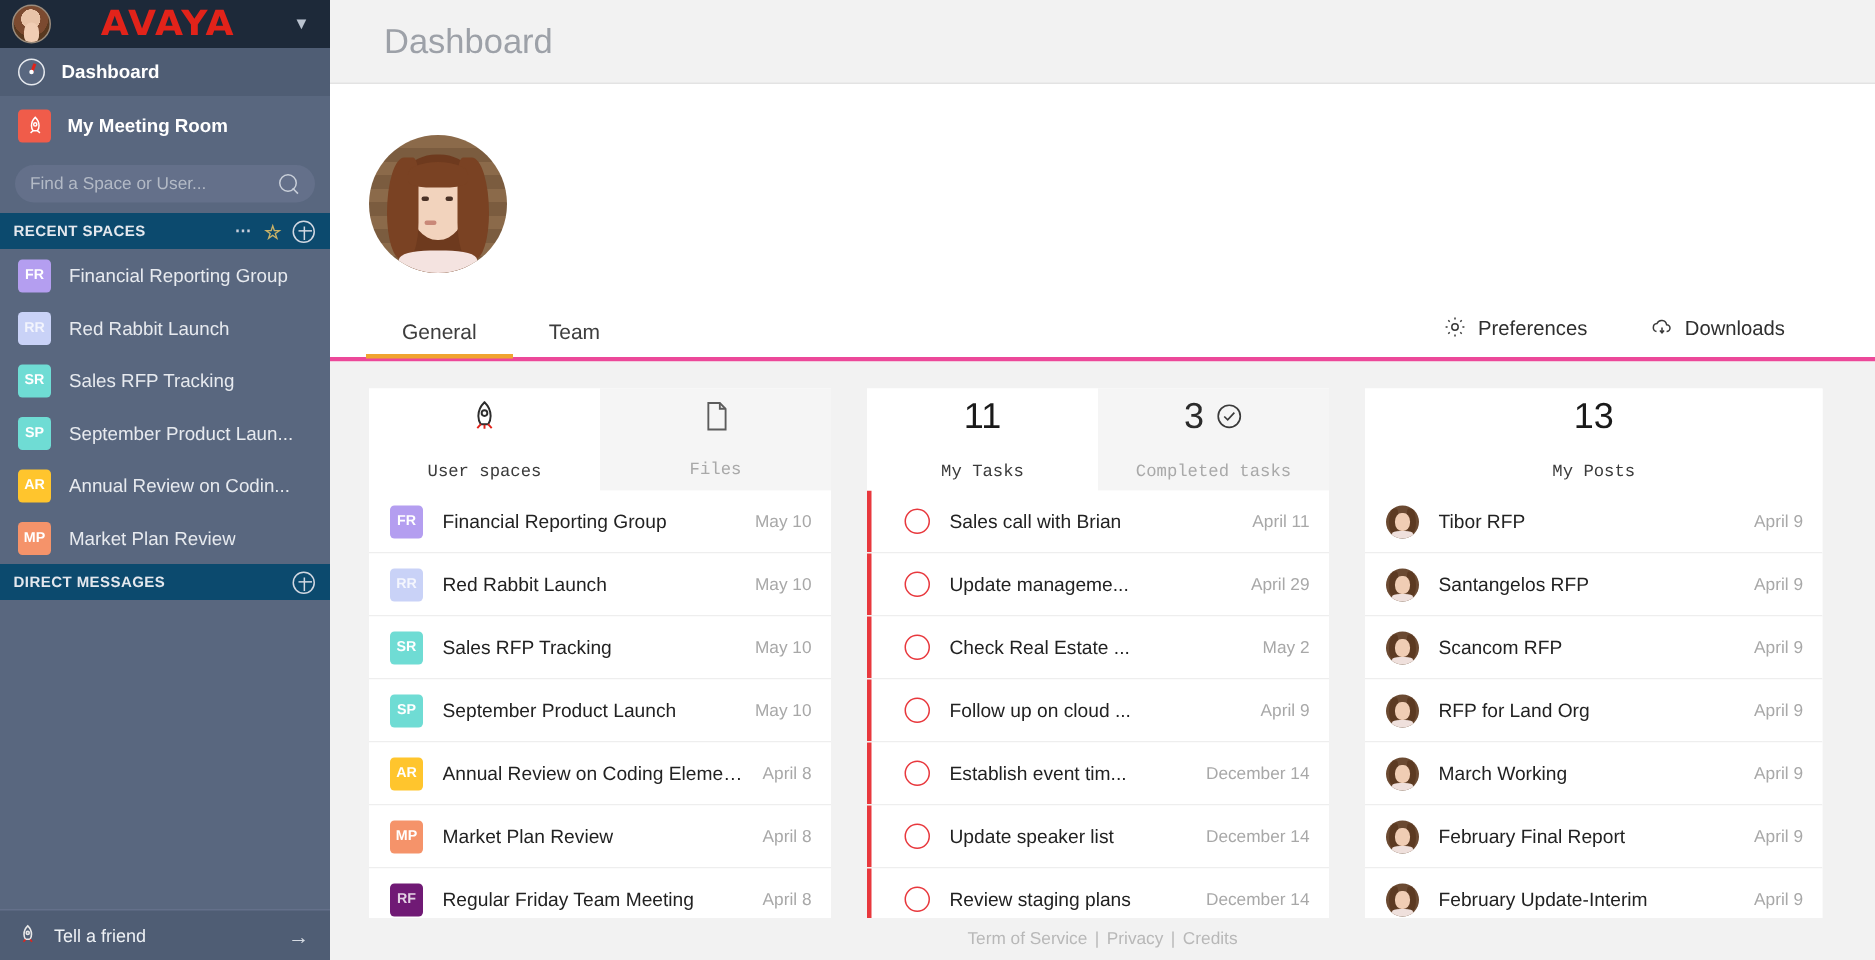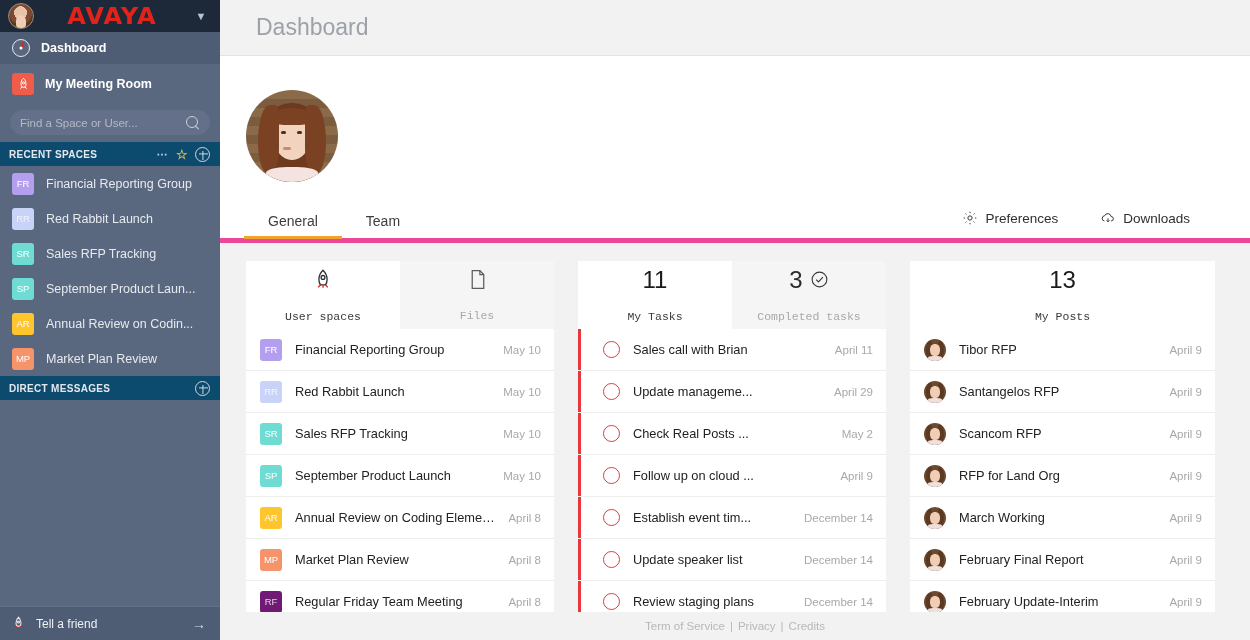--- a/index.html
+++ b/index.html
@@ -104,21 +104,21 @@
   .plus-c::before{content:"";position:absolute;left:50%;top:3px;width:1.2px;height:9px;background:#d2d8e2;transform:translateX(-50%);}
   .plus-c::after{content:"";position:absolute;top:50%;left:3px;height:1.2px;width:9px;background:#d2d8e2;transform:translateY(-50%);}
 
   .space-row {
     height: 35px; display: flex; align-items: center; gap: 12px;
     padding: 0 12px; cursor: pointer;
   }
   .sq {
     width: 22px; height: 22px; border-radius: 3px; flex: 0 0 22px;
     display:flex; align-items:center; justify-content:center;
-    font-size: 9.5px; font-weight: 400; color: #fff;
+    font-size: 9.5px; font-weight: 700; color: #fff;
   }
   .space-name {
     color: #e7eaef; font-size: 12.5px; white-space: nowrap;
     overflow: hidden; text-overflow: ellipsis;
   }
   .sb-fill { flex: 1; background: #59677f; }
   .sb-bottom {
     height: 34px; background: #4f5d74; border-top: 1px solid #64708a;
     display: flex; align-items: center; gap: 10px; padding: 0 14px 0 10px;
     cursor: pointer;
@@ -152,21 +152,21 @@
   .p-avatar .eyeL{position:absolute;left:38%;top:45%;width:5px;height:2.4px;background:#4a3126;border-radius:2px;}
   .p-avatar .eyeR{position:absolute;left:55%;top:45%;width:5px;height:2.4px;background:#4a3126;border-radius:2px;}
   .p-avatar .mouth{position:absolute;left:45%;top:62%;width:8px;height:2.6px;background:#c98878;border-radius:3px;transform:translateX(-50%);}
 
   .p-info { margin-left: 30px; }
   .p-name { font-size: 21px; color: #1a1a1a; font-weight: 400; line-height: 1.45; }
   .p-mail { font-size: 14px; color: #e8a45c; margin-top: 3px; }
 
   .tabbar {
     display: flex; align-items: flex-end; padding: 22px 24px 0 24px;
-    border-bottom: 5px solid #ec4899; background:#fff;
+    border-bottom: 3px solid #ec4899; background:#fff;
   }
   .tab {
     font-size: 14px; color: #3d3d3d; padding: 6px 24px 9px 24px;
     cursor: pointer; position: relative;
   }
   .tab.active::after {
     content:""; position:absolute; left:0; right:0; bottom:-1px; height:3px; background:#f0a430;
   }
   .tabbar .spacer { flex: 1; }
   .top-action {
@@ -451,21 +451,21 @@
               <div class="nm">Sales call with Brian</div>
               <div class="dt">April 11</div>
             </div>
             <div class="li stripe">
               <div class="circ"></div>
               <div class="nm">Update manageme...</div>
               <div class="dt">April 29</div>
             </div>
             <div class="li stripe">
               <div class="circ"></div>
-              <div class="nm">Check Real Posts ...</div>
+              <div class="nm">Check Real Estate ...</div>
               <div class="dt">May 2</div>
             </div>
             <div class="li stripe">
               <div class="circ"></div>
               <div class="nm">Follow up on cloud ...</div>
               <div class="dt">April 9</div>
             </div>
             <div class="li stripe">
               <div class="circ"></div>
               <div class="nm">Establish event tim...</div>

